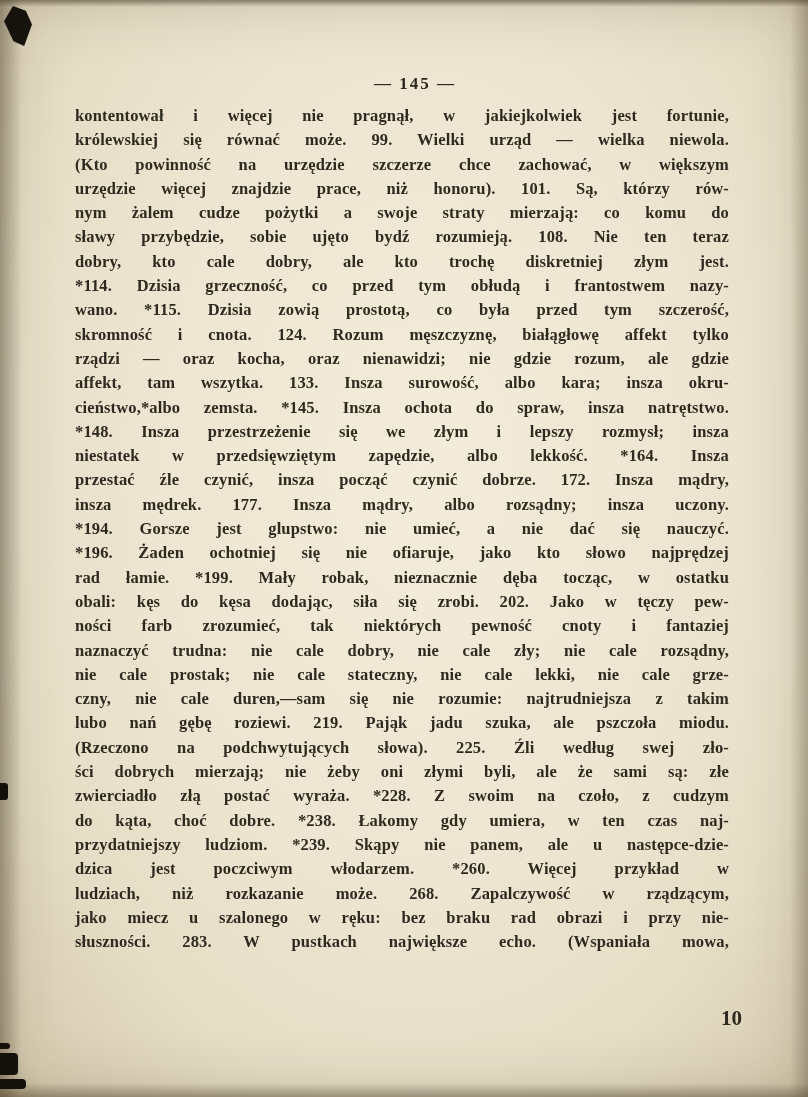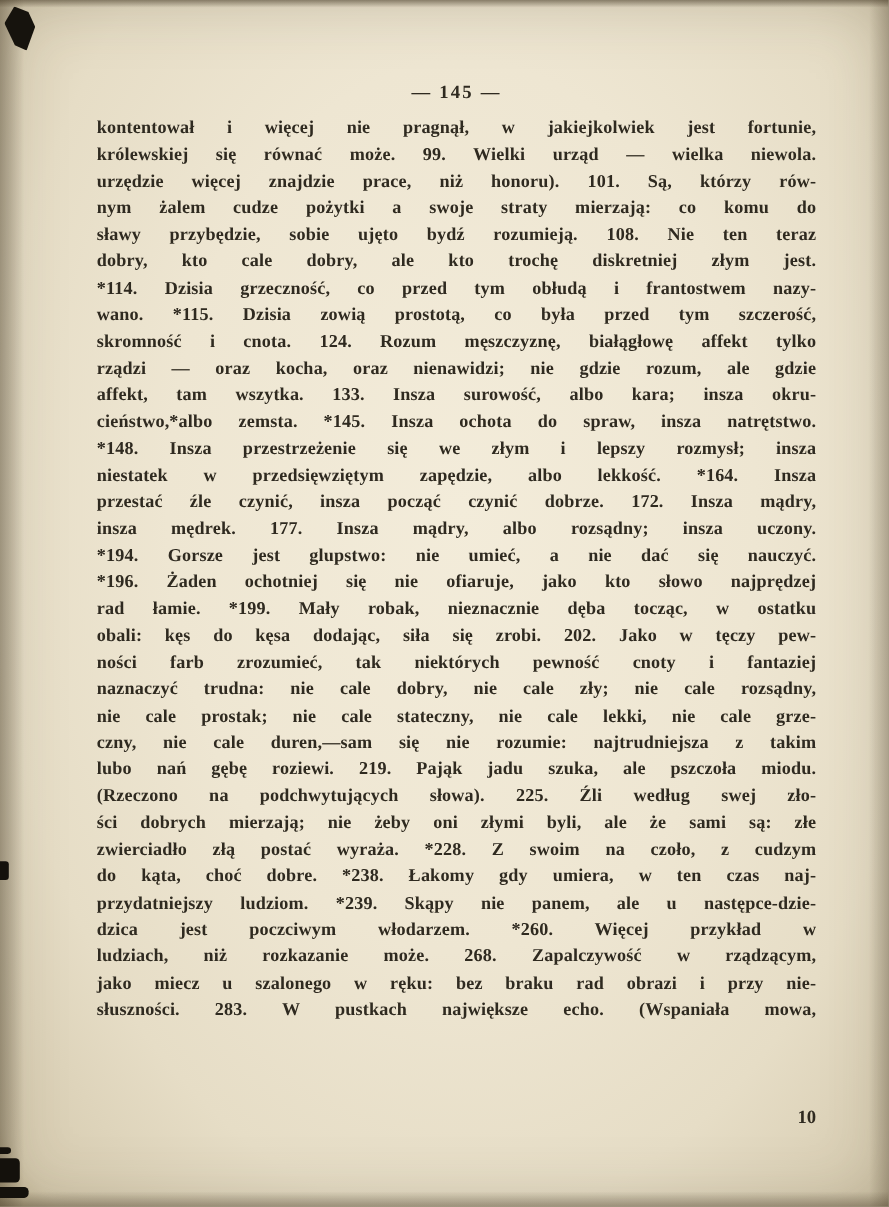--- a/index.html
+++ b/index.html
@@ -40,37 +40,37 @@
   .header-number {
     position: absolute;
     top: 74px; left: 88px; width: 654px;
     text-align: center;
     font-size: 17px;
     font-weight: 600;
     letter-spacing: 2px;
   }
   .body-text {
     position: absolute;
-    top: 104px; left: 88px; width: 654px;
+    top: 104px; left: 75px; width: 654px;
   }
   .body-text .line {
     font-size: 16.5px;
     line-height: 24.3px;
     font-weight: 600;
     letter-spacing: 0.15px;
     text-align: justify;
     text-align-last: justify;
     -moz-text-align-last: justify;
     white-space: normal;
   }
   .footer-number {
     position: absolute;
     top: 1006px; left: 88px; width: 654px;
     text-align: right;
-    font-size: 17px;
+    font-size: 21px;
     font-weight: 700;
   }
 </style>
 </head>
 <body>
 
 <div class="page">
 
   <div class="edge-top"></div>
   <div class="edge-left"></div>
@@ -81,20 +81,21 @@
   <div class="mark m-lefttick"></div>
   <div class="mark m-b1"></div>
   <div class="mark m-b2"></div>
   <div class="mark m-b3"></div>
 
   <div class="header-number">— 145 —</div>
 
   <div class="body-text">
       <div class="line">kontentował i więcej nie pragnął, w jakiejkolwiek jest fortunie,</div>
       <div class="line">królewskiej się równać może. 99. Wielki urząd — wielka niewola.</div>
+      <div class="line">(Kto powinność na urzędzie szczerze chce zachować, w większym</div>
       <div class="line">urzędzie więcej znajdzie prace, niż honoru). 101. Są, którzy rów-</div>
       <div class="line">nym żalem cudze pożytki a swoje straty mierzają: co komu do</div>
       <div class="line">sławy przybędzie, sobie ujęto bydź rozumieją. 108. Nie ten teraz</div>
       <div class="line">dobry, kto cale dobry, ale kto trochę diskretniej złym jest.</div>
       <div class="line">*114. Dzisia grzeczność, co przed tym obłudą i frantostwem nazy-</div>
       <div class="line">wano. *115. Dzisia zowią prostotą, co była przed tym szczerość,</div>
       <div class="line">skromność i cnota. 124. Rozum męszczyznę, białągłowę affekt tylko</div>
       <div class="line">rządzi — oraz kocha, oraz nienawidzi; nie gdzie rozum, ale gdzie</div>
       <div class="line">affekt, tam wszytka. 133. Insza surowość, albo kara; insza okru-</div>
       <div class="line">cieństwo,*albo zemsta. *145. Insza ochota do spraw, insza natrętstwo.</div>

